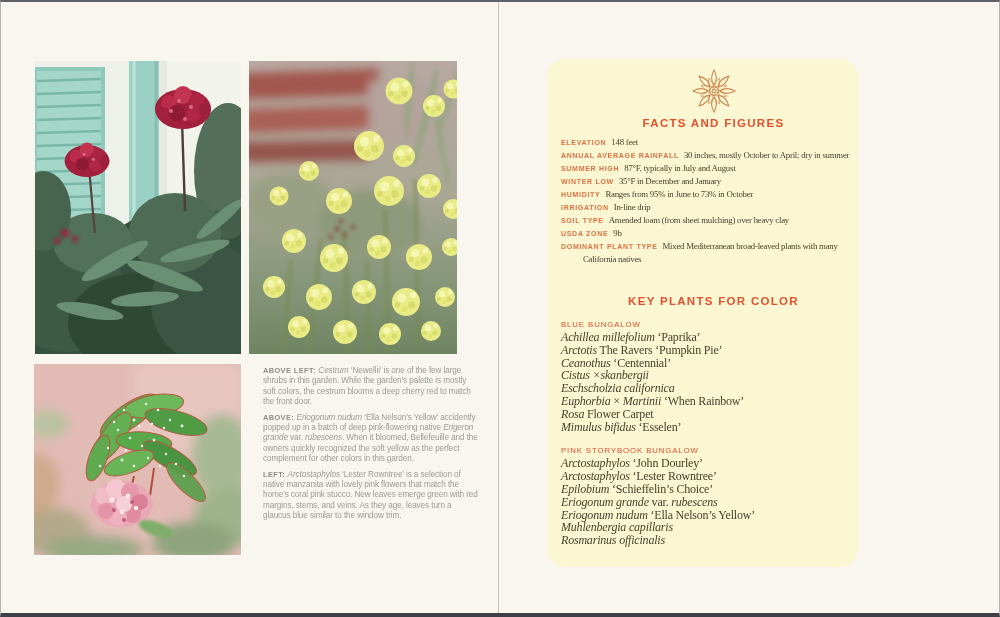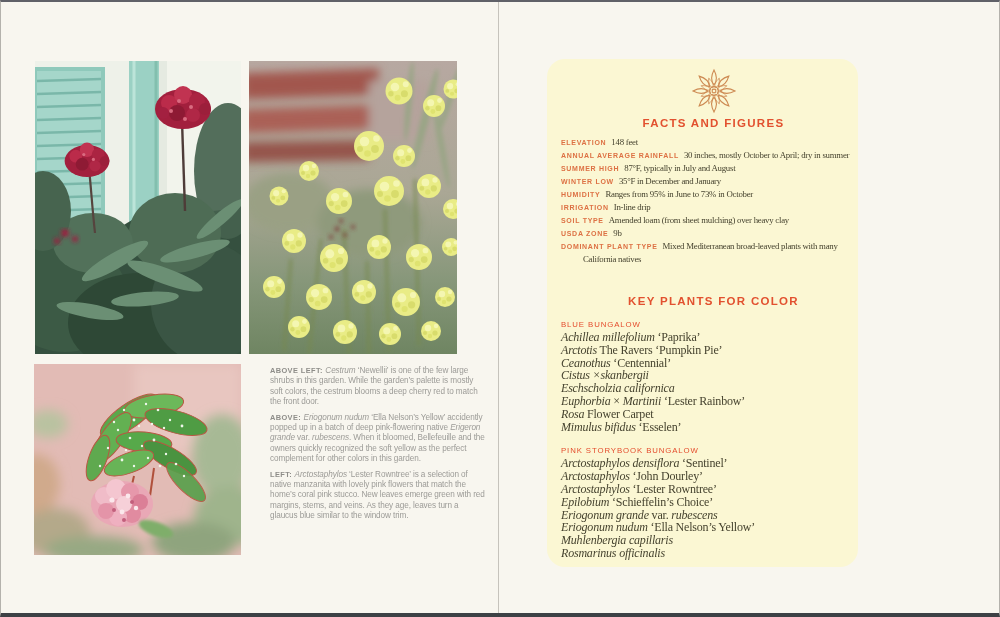--- a/index.html
+++ b/index.html
@@ -8,21 +8,21 @@
     background:#f8f6ef;
     border-top:2px solid #606168;border-bottom:4px solid #3d4145;
     border-left:1px solid #b4b2ac;border-right:1px solid #b4b2ac;
     overflow:hidden;font-family:"Liberation Sans",sans-serif;
   }
   .gutter{position:absolute;left:497px;top:0;width:1px;height:100%;background:#c6c3bc;}
   .photo{position:absolute;display:block;}
   .photo svg{display:block;}
 
   
-  .captions{position:absolute;left:269px;top:364px;width:216px;}
+  .captions{position:absolute;left:262px;top:364px;width:216px;}
   .cap{margin:0 0 5px;font-size:8.2px;line-height:10.4px;color:#9c9b97;letter-spacing:-0.1px;}
   .cap .it{font-style:italic;}
   .cap-label{font-weight:bold;font-size:7.4px;letter-spacing:.4px;color:#8e8d89;}
 
   
   .panel{
     position:absolute;left:546px;top:57px;width:311px;height:508px;
     background:#fbf7d3;border-radius:18px;box-sizing:border-box;
     padding:5px 6px 0 14px;
   }
@@ -364,25 +364,24 @@
 
       <h2 class="phead second">KEY PLANTS FOR COLOR</h2>
 
       <div>
           <h3 class="subhead">BLUE BUNGALOW</h3>
           <div class="plant"><span class="it">Achillea millefolium</span><span> ‘Paprika’</span></div>
           <div class="plant"><span class="it">Arctotis</span><span> The Ravers ‘Pumpkin Pie’</span></div>
           <div class="plant"><span class="it">Ceanothus</span><span> ‘Centennial’</span></div>
           <div class="plant"><span class="it">Cistus ×skanbergii</span></div>
           <div class="plant"><span class="it">Eschscholzia californica</span></div>
-          <div class="plant"><span class="it">Euphorbia</span><span> × </span><span class="it">Martinii</span><span> ‘Lester Rainbow’</span></div>
+          <div class="plant"><span class="it">Euphorbia</span><span> × </span><span class="it">Martinii</span><span> ‘When Rainbow’</span></div>
           <div class="plant"><span class="it">Rosa</span><span> Flower Carpet</span></div>
           <div class="plant"><span class="it">Mimulus bifidus</span><span> ‘Esselen’</span></div>
           <h3 class="subhead">PINK STORYBOOK BUNGALOW</h3>
-          <div class="plant"><span class="it">Arctostaphylos densiflora</span><span> ‘Sentinel’</span></div>
           <div class="plant"><span class="it">Arctostaphylos</span><span> ‘John Dourley’</span></div>
           <div class="plant"><span class="it">Arctostaphylos</span><span> ‘Lester Rowntree’</span></div>
           <div class="plant"><span class="it">Epilobium</span><span> ‘Schieffelin’s Choice’</span></div>
           <div class="plant"><span class="it">Eriogonum grande</span><span> var. </span><span class="it">rubescens</span></div>
           <div class="plant"><span class="it">Eriogonum nudum</span><span> ‘Ella Nelson’s Yellow’</span></div>
           <div class="plant"><span class="it">Muhlenbergia capillaris</span></div>
           <div class="plant"><span class="it">Rosmarinus officinalis</span></div>
         </div>
     </div>
   </div>

